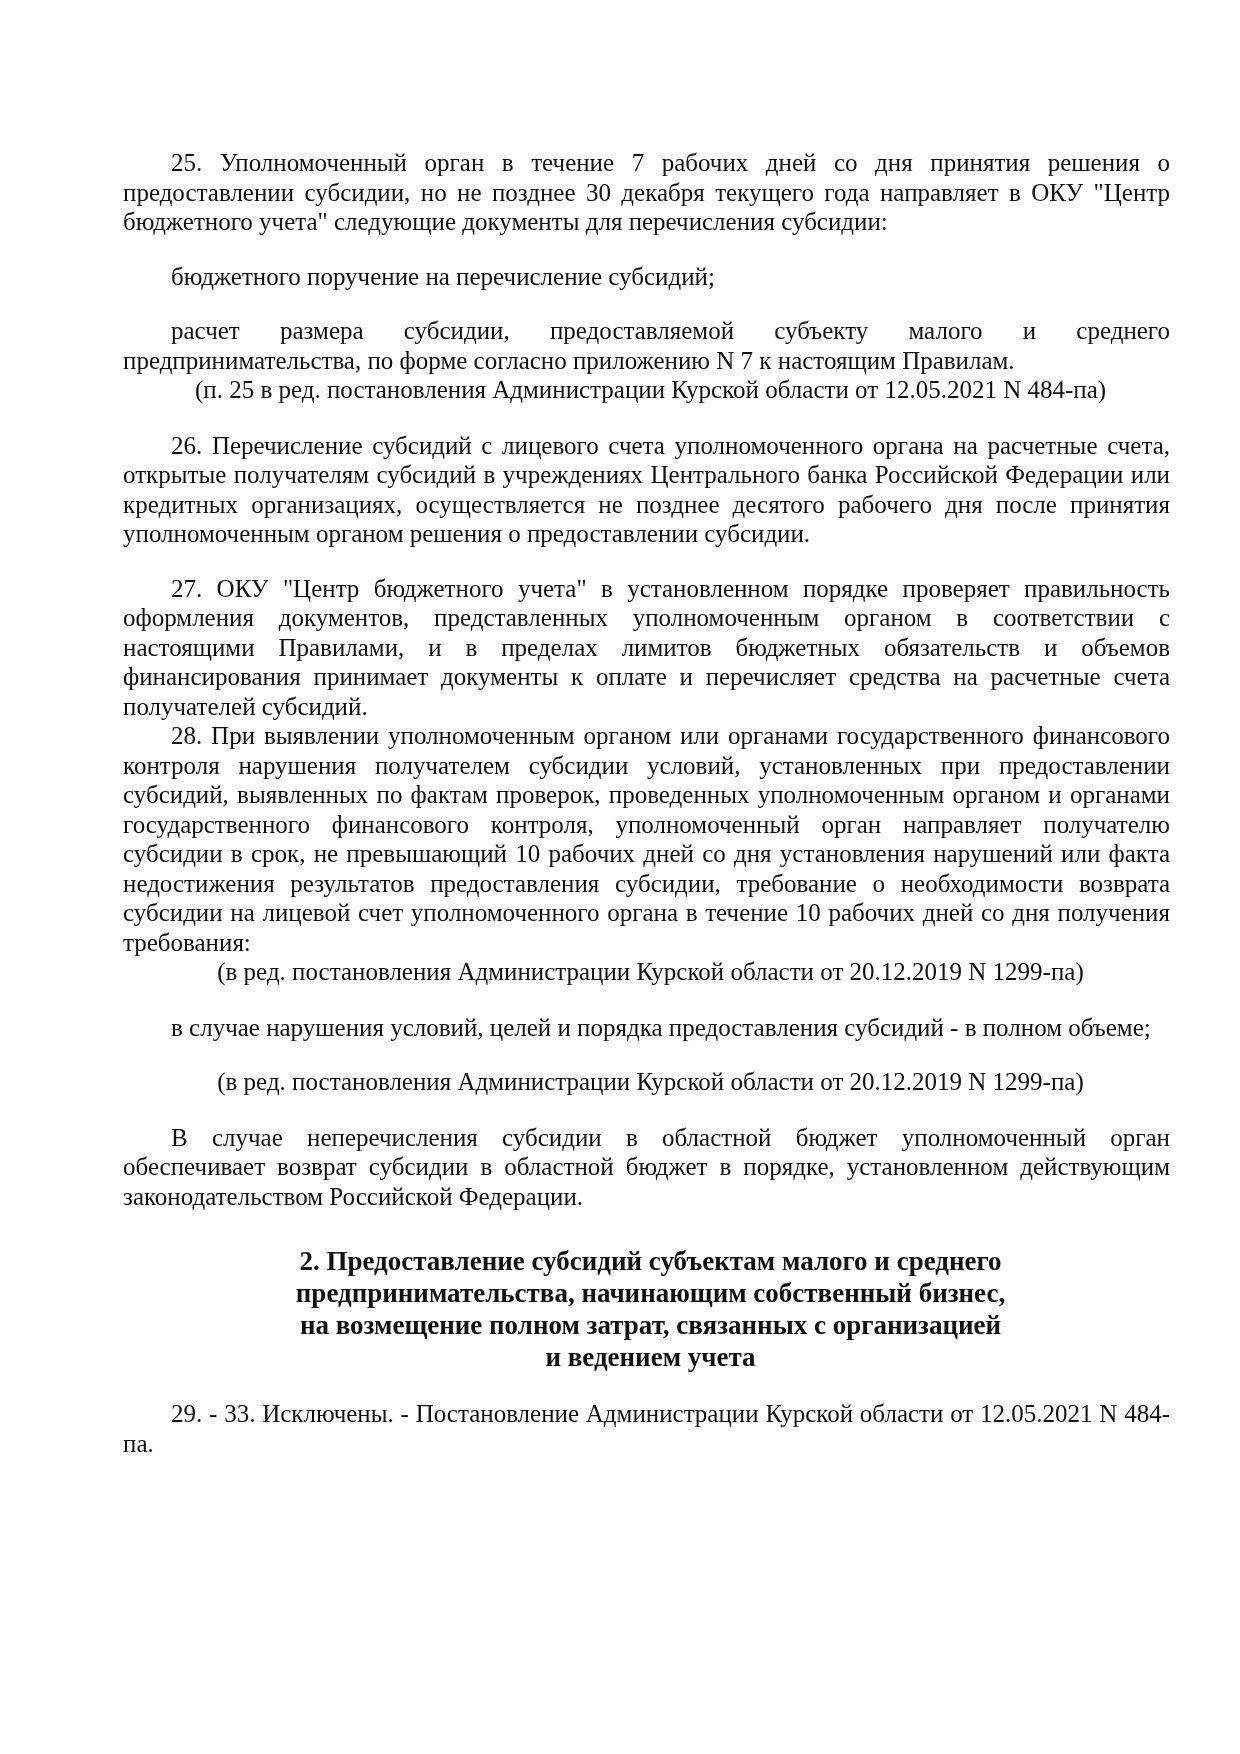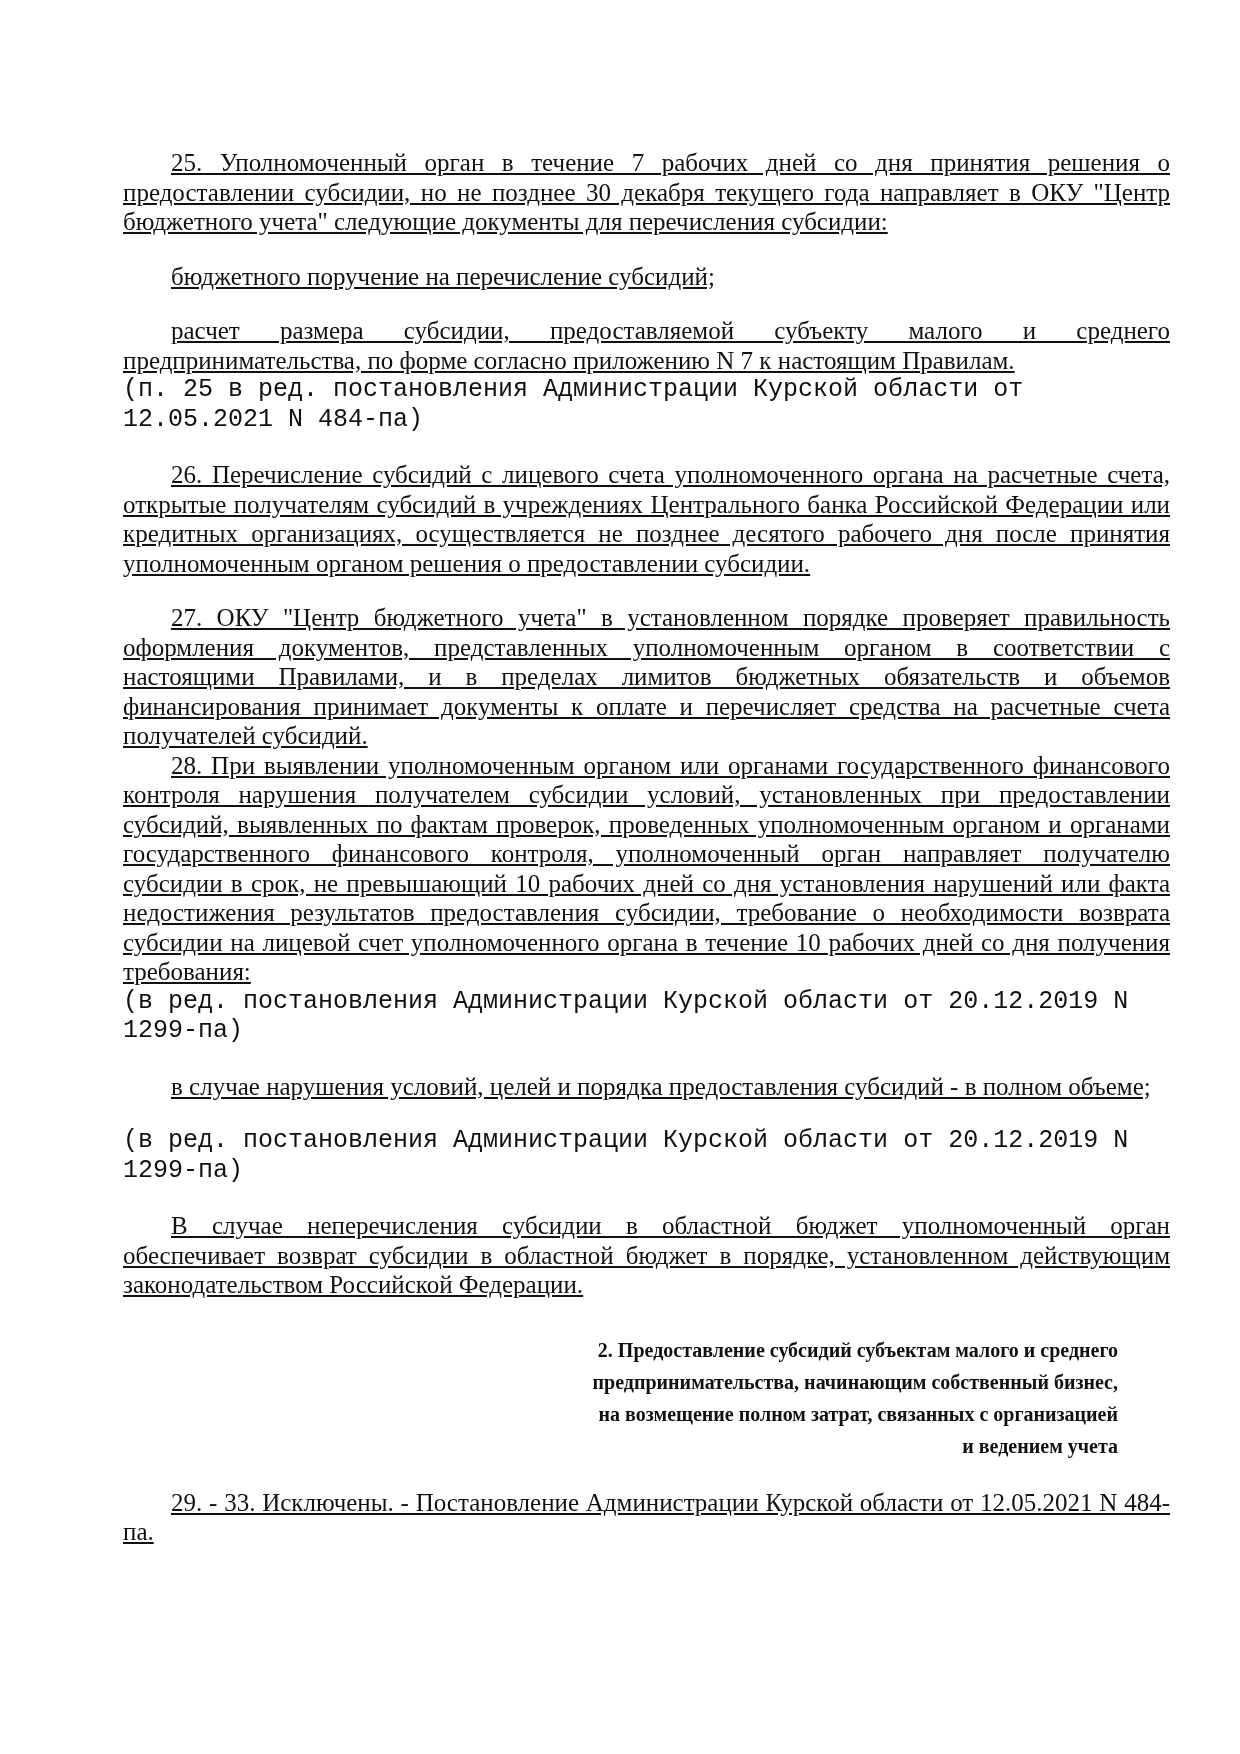--- a/index.html
+++ b/index.html
@@ -1,25 +1,25 @@
 <!DOCTYPE html>
 <html><head>
 <meta charset="utf-8">
 <style>
   html, body { margin: 0; padding: 0; background: #ffffff; }
   body { width: 1240px; height: 1754px; position: relative; overflow: hidden; }
   .page {
     position: absolute; left: 123px; top: 148px; width: 1055px;
     font-family: "Liberation Serif", serif; font-size: 25px; line-height: 29.5px; color: #111111;
   }
-  .p { text-align: justify; text-indent: 48px; margin: 0 8px 25px 0; text-decoration: underline; }
+  .p { text-align: justify; text-indent: 48px; margin: 0 8px 25px 0; }
   .p.nogap { margin-bottom: 0; }
-  .note { text-indent: 0; margin: 0 0 26px 0; text-align: left; font-family: Liberation Mono, monospace; }
+  .note { text-indent: 0; margin: 0 0 26px 0; text-align: center; }
   .heading {
-    font-weight: bold; text-align: right; font-size: 20px; line-height: 32px;
+    font-weight: bold; text-align: center; font-size: 27px; line-height: 32px;
     margin: 34px 0 26px 0; padding: 0 60px;
   }
   .heading span { display: block; }
 </style>
 </head>
 <body>
 
 <div class="page">
   <p class="p">25. Уполномоченный орган в течение 7 рабочих дней со дня принятия решения о предоставлении субсидии, но не позднее 30 декабря текущего года направляет в ОКУ "Центр бюджетного учета" следующие документы для перечисления субсидии:</p>
   <p class="p">бюджетного поручение на перечисление субсидий;</p>

